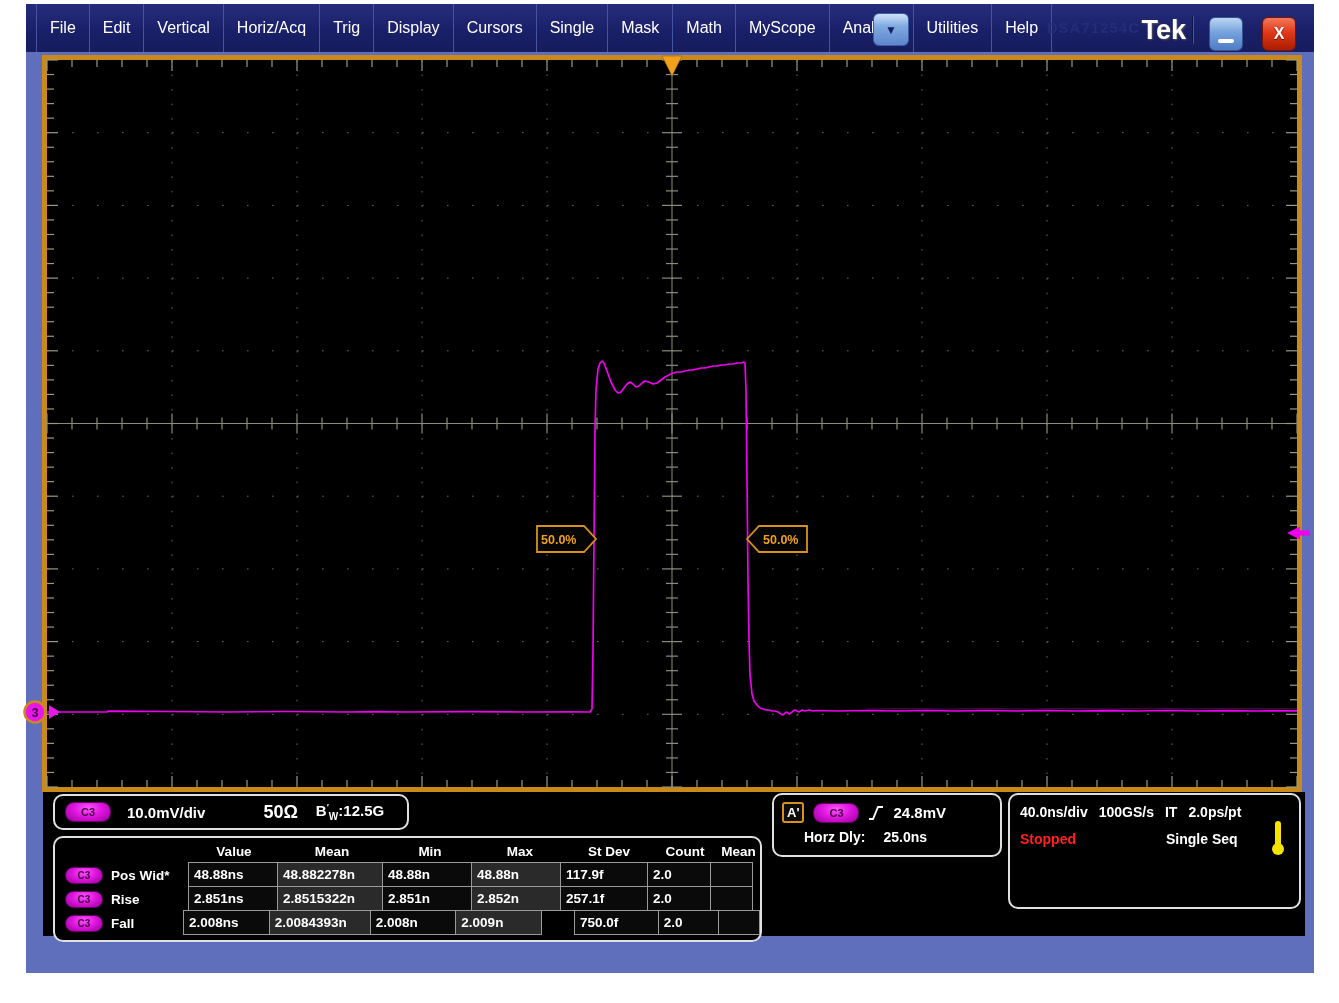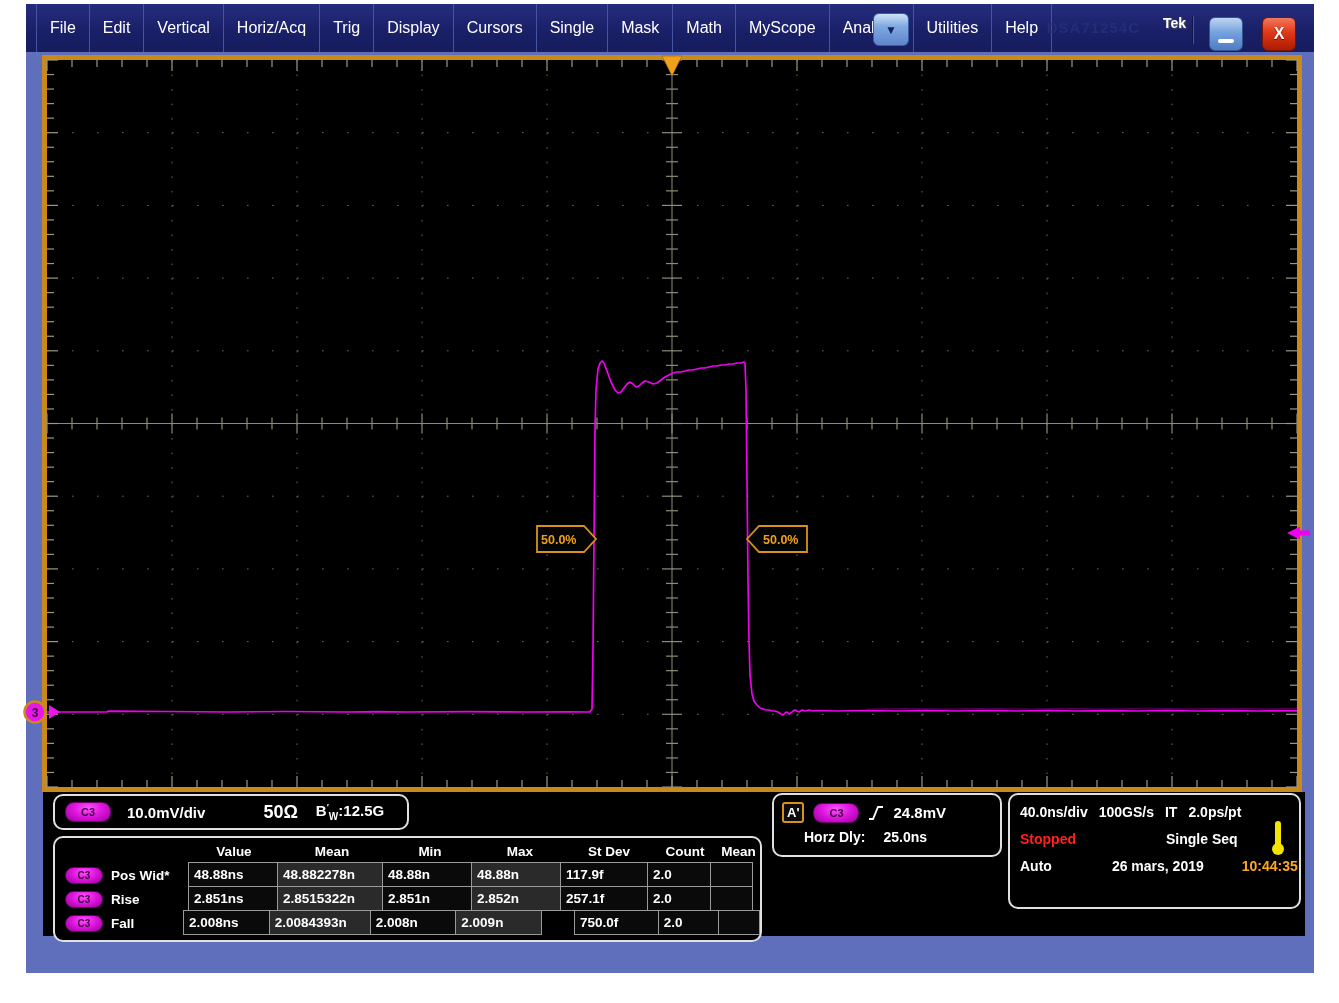--- a/index.html
+++ b/index.html
@@ -12,21 +12,21 @@
             background:linear-gradient(#252c7c,#1a2068 55%,#161c5c);}
   .menus{position:absolute;left:10px;top:0;height:48px;display:flex;}
   .menu-item{color:#ffffff;font-size:16px;line-height:48px;padding:0 13px;
              border-right:1px solid #4652a2;white-space:nowrap;cursor:default;}
   .menu-item:first-child{border-left:1px solid #4652a2;}
   .menu-dropdown-btn{position:absolute;left:847px;top:9px;width:34px;height:31px;border-radius:6px;
              background:linear-gradient(#cfe2f8,#7fa9e0 40%,#5d86cc);border:1px solid #3a5fa8;
              display:flex;align-items:center;justify-content:center;}
   .menu-dropdown-btn span{color:#16205e;font-size:12px;}
   .model-text{position:absolute;right:174px;top:15px;color:#262d78;font-size:15px;font-weight:bold;letter-spacing:1px;}
-  .tek-logo{position:absolute;right:128px;top:11px;color:#ffffff;font-size:14px;font-weight:bold;
+  .tek-logo{position:absolute;right:128px;top:11px;color:#ffffff;font-size:27px;font-weight:bold;
             text-shadow:1px 1px 2px #555;}
   .tb-divider{position:absolute;left:1166px;top:12px;width:1px;height:28px;background:#10164a;border-right:1px solid #4652a2;}
   .win-btn{position:absolute;top:13px;width:32px;height:32px;border-radius:6px;text-align:center;}
   .min-btn{left:1183px;background:linear-gradient(#bcd6f4,#76a2dd 45%,#4f7cc4);border:1px solid #33568f;}
   .min-btn .dash{position:absolute;left:8px;bottom:7px;width:16px;height:4px;border-radius:2px;background:#ffffff;}
   .close-btn{left:1236px;background:linear-gradient(#f4785c,#e03818 45%,#aa1c00);border:1px solid #7a1400;
              color:#ffffff;font-weight:bold;font-size:16px;line-height:31px;text-shadow:0 1px 1px #600;}
 
   
   .scope-body{position:absolute;left:0;top:48px;width:100%;height:921px;background:#5f6fbc;}
@@ -535,25 +535,20 @@
           <div class="rp-row rp-row1">
             <span>40.0ns/div</span>
             <span>100GS/s</span>
             <span>IT</span>
             <span>2.0ps/pt</span>
           </div>
           <div class="rp-row">
             <span class="stopped">Stopped</span>
             <span class="single-seq">Single Seq</span>
           </div>
-          <div class="rp-row rp-row4">
-            <span>Auto</span>
-            <span class="date">26 mars, 2019</span>
-            <span class="time">10:44:35</span>
-          </div>
           <div class="thermo">
             <span class="stem"></span>
               <span class="bulb"></span>
           </div>
         </div>
 
       </div>
     </div>
   </div>
 </div>

